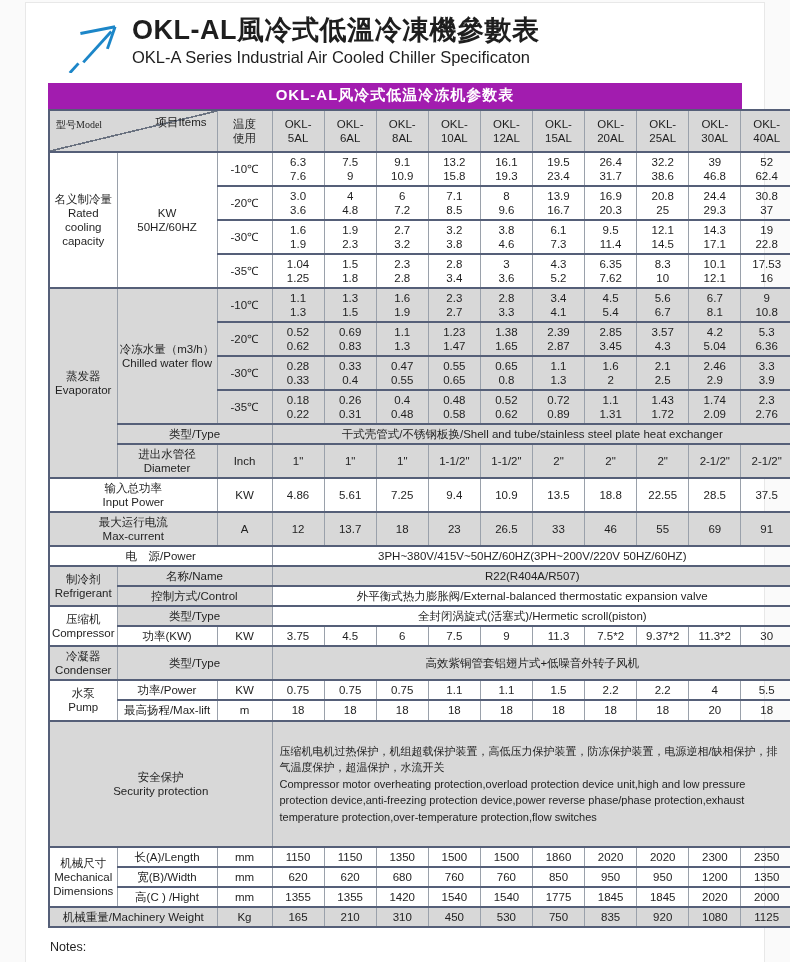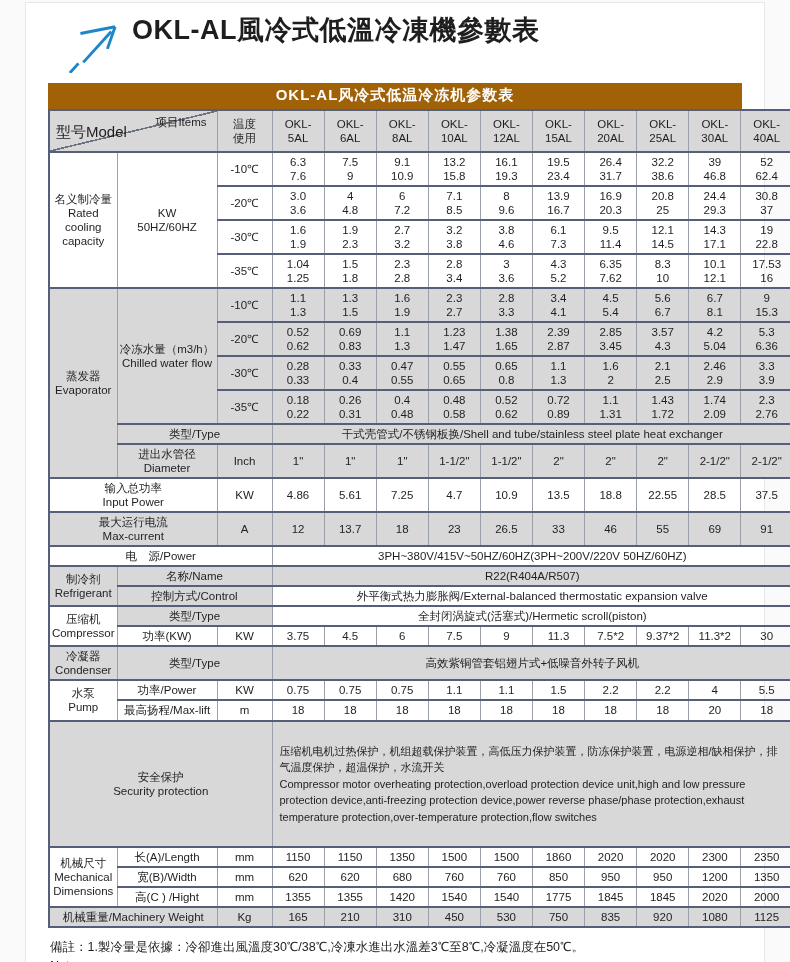--- a/index.html
+++ b/index.html
@@ -9,21 +9,21 @@
     border:1px solid #e8e8e8;
   }
   
   .doc-header{display:flex;align-items:flex-start;padding:12px 22px 6px 36px;}
   .logo{flex:0 0 auto;margin-right:12px;margin-top:4px;}
   .titles{display:flex;flex-direction:column;}
   .title-zh{margin:0;font-size:27px;font-weight:bold;color:#1e1e1e;letter-spacing:0.5px;line-height:1.15;}
   .title-en{font-size:16.5px;color:#1e1e1e;margin-top:2px;}
   
   .banner{
-    margin:4px 22px 0 22px;background:#a16207;color:#fff;text-align:center;
+    margin:4px 22px 0 22px;background:#a21caf;color:#fff;text-align:center;
     font-size:15px;font-weight:bold;padding:3px 0 4px 0;letter-spacing:1px;
   }
   
   table{
     margin:0 22px;border-collapse:collapse;table-layout:fixed;width:746px;
     font-size:11.5px;text-align:center;color:#1f1f1f;
     border:2px solid #555F78;
   }
   td,th{
     border-left:1px solid #9AA1AB;border-right:1px solid #9AA1AB;
@@ -35,21 +35,21 @@
   td.left{
     text-align:left;padding:21px 7px;font-size:11px;line-height:1.5;
   }
   td.left div{margin:0;}
   th.corner{
     position:relative;height:36px;
     background-image:linear-gradient(to bottom right,
       transparent calc(50% - 0.8px), #6a7280 calc(50% - 0.8px),
       #6a7280 calc(50% + 0.8px), transparent calc(50% + 0.8px));
   }
-  th.corner .c-model{position:absolute;left:6px;bottom:10px;font-size:15px;}
+  th.corner .c-model{position:absolute;left:6px;bottom:20px;font-size:10px;font-family:Liberation Serif, serif;}
   th.corner .c-items{position:absolute;right:10px;top:4px;font-size:11.5px;}
   
   .notes{margin:10px 24px 0 24px;font-size:12.5px;line-height:1.55;color:#1f1f1f;}
   .note-line.indent-1{padding-left:34px;}
 </style>
 </head>
 <body>
 
 <div class="page">
 
@@ -57,20 +57,21 @@
     <svg class="logo" width="58" height="54" viewBox="0 0 60 56">
       <g fill="none" stroke="#1C86C8" stroke-width="3" stroke-linecap="butt">
         <path d="M19 15 L55 8"></path>
         <path d="M55 8 L47 31"></path>
         <path d="M51 13 L22 45"></path>
         <path d="M8 56 L17 46"></path>
       </g>
     </svg>
     <div class="titles">
       <h1 class="title-zh">OKL-AL風冷式低溫冷凍機參數表</h1>
+      <div class="title-en">OKL-A Series Industrial Air Cooled Chiller Specificaton</div>
     </div>
   </header>
 
   <div class="banner">OKL-AL风冷式低温冷冻机参数表</div>
 
   <table>
       <colgroup>
         <col style="width: 68px;">
         <col style="width: 100px;">
         <col style="width: 55px;">
@@ -361,21 +362,21 @@
           <td>
             <div>5.6</div>
             <div>6.7</div>
           </td>
           <td>
             <div>6.7</div>
             <div>8.1</div>
           </td>
           <td>
             <div>9</div>
-            <div>15.3</div>
+            <div>10.8</div>
           </td>
         </tr>
         <tr class="gray">
           <td>-20℃</td>
           <td>
             <div>0.52</div>
             <div>0.62</div>
           </td>
           <td>
             <div>0.69</div>
@@ -523,21 +524,21 @@
         </tr>
         <tr>
           <td colspan="2">
             <div>输入总功率</div>
             <div>Input Power</div>
           </td>
           <td>KW</td>
           <td>4.86</td>
           <td>5.61</td>
           <td>7.25</td>
-          <td>4.7</td>
+          <td>9.4</td>
           <td>10.9</td>
           <td>13.5</td>
           <td>18.8</td>
           <td>22.55</td>
           <td>28.5</td>
           <td>37.5</td>
         </tr>
         <tr class="gray">
           <td colspan="2">
             <div>最大运行电流</div>
@@ -701,17 +702,16 @@
           <td>750</td>
           <td>835</td>
           <td>920</td>
           <td>1080</td>
           <td>1125</td>
         </tr>
       </tbody>
     </table>
 
   <div class="notes">
-      <div class="note-line indent-0">備註：1.製冷量是依據：冷卻進出風溫度30℃/38℃,冷凍水進出水溫差3℃至8℃,冷凝溫度在50℃。</div>
       <div class="note-line indent-0">Notes:</div>
     </div>
 
 </div>
 
 </body></html>

